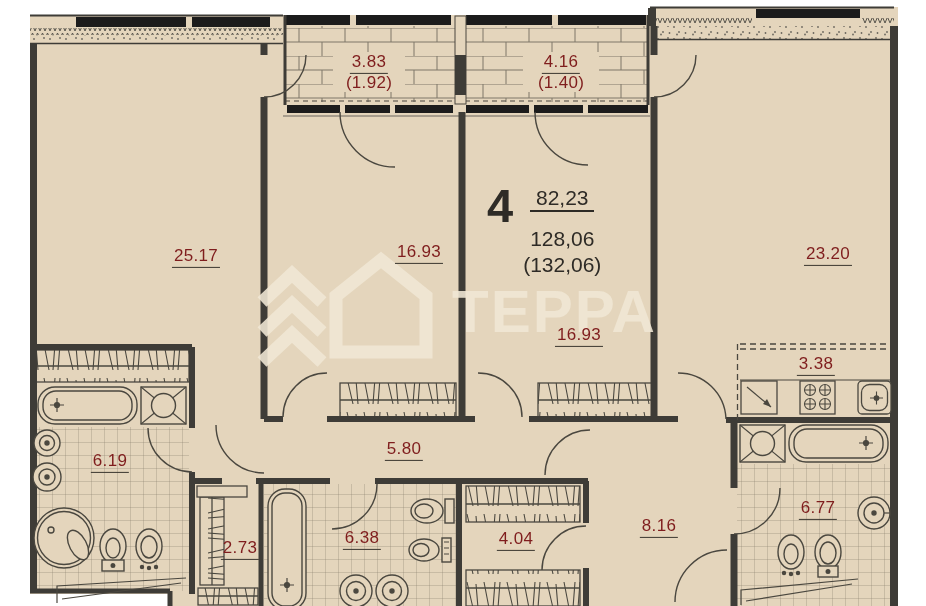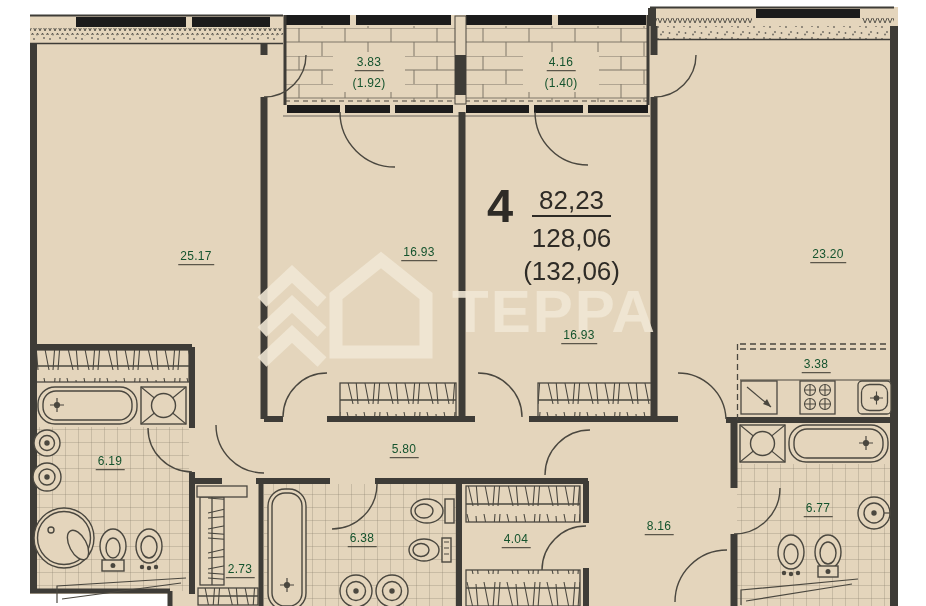--- a/index.html
+++ b/index.html
@@ -1,25 +1,25 @@
 <!DOCTYPE html>
 <html><head>
 <meta charset="utf-8">
 <style>
   html,body{margin:0;padding:0;background:#fff;}
   .stage{position:relative;width:926px;height:606px;background:#fff;overflow:hidden;
          font-family:"Liberation Sans",sans-serif;}
   .stage svg{position:absolute;left:0;top:0;}
-  .lbl{position:absolute;transform:translate(-50%,-55%);font-size:12px;color:#14532d;
+  .lbl{position:absolute;transform:translate(-50%,-55%);font-size:17px;color:#7f1d1d;
        white-space:nowrap;letter-spacing:.3px;}
   .lbl.u{border-bottom:1.5px solid #3a372f;padding:0 2px 1px 2px;}
   .apt{position:absolute;left:487px;top:186px;display:flex;align-items:flex-start;color:#2e2b26;}
   .apt-number{font-size:47px;font-weight:bold;line-height:.85;letter-spacing:-1px;}
-  .apt-frac{display:flex;flex-direction:column;align-items:center;margin-left:11px;font-size:26px;line-height:1.13;}
-  .apt-frac .den{border-top:2px solid #2e2b26;padding-top:7px;}
+  .apt-frac{display:flex;flex-direction:column;align-items:center;margin-left:11px;font-size:21px;line-height:1.13;}
+  .apt-frac .den{border-top:2px solid #2e2b26;padding-top:15px;}
   .apt-frac .tot{margin-top:3px;text-align:center;}
 </style>
 </head>
 <body>
 
 <div class="stage">
 <svg width="926" height="606" viewBox="0 0 926 606">
   <defs>
     <pattern id="tile" width="13" height="13" patternUnits="userSpaceOnUse">
       <path d="M13,0 H0 V13" fill="none" stroke="#857c6a" stroke-width="0.8" opacity="0.75"></path>
@@ -271,21 +271,21 @@
   <div class="lbl" style="left:369px;top:84px">(1.92)</div>
   <div class="lbl u" style="left:561px;top:64px">4.16</div>
   <div class="lbl" style="left:561px;top:84px">(1.40)</div>
 
   <div class="lbl u" style="left:196px;top:258px">25.17</div>
   <div class="lbl u" style="left:419px;top:254px">16.93</div>
   <div class="lbl u" style="left:579px;top:337px">16.93</div>
   <div class="lbl u" style="left:828px;top:256px">23.20</div>
   <div class="lbl u" style="left:110px;top:463px">6.19</div>
   <div class="lbl u" style="left:404px;top:451px">5.80</div>
-  <div class="lbl u" style="left:240px;top:571px">2.73</div>
+  <div class="lbl u" style="left:240px;top:550px">2.73</div>
   <div class="lbl u" style="left:362px;top:540px">6.38</div>
   <div class="lbl u" style="left:516px;top:541px">4.04</div>
   <div class="lbl u" style="left:659px;top:528px">8.16</div>
   <div class="lbl u" style="left:816px;top:366px">3.38</div>
   <div class="lbl u" style="left:818px;top:510px">6.77</div>
 
   <div class="apt">
     <span class="apt-number">4</span>
     <div class="apt-frac">
       <span class="num">82,23</span>

